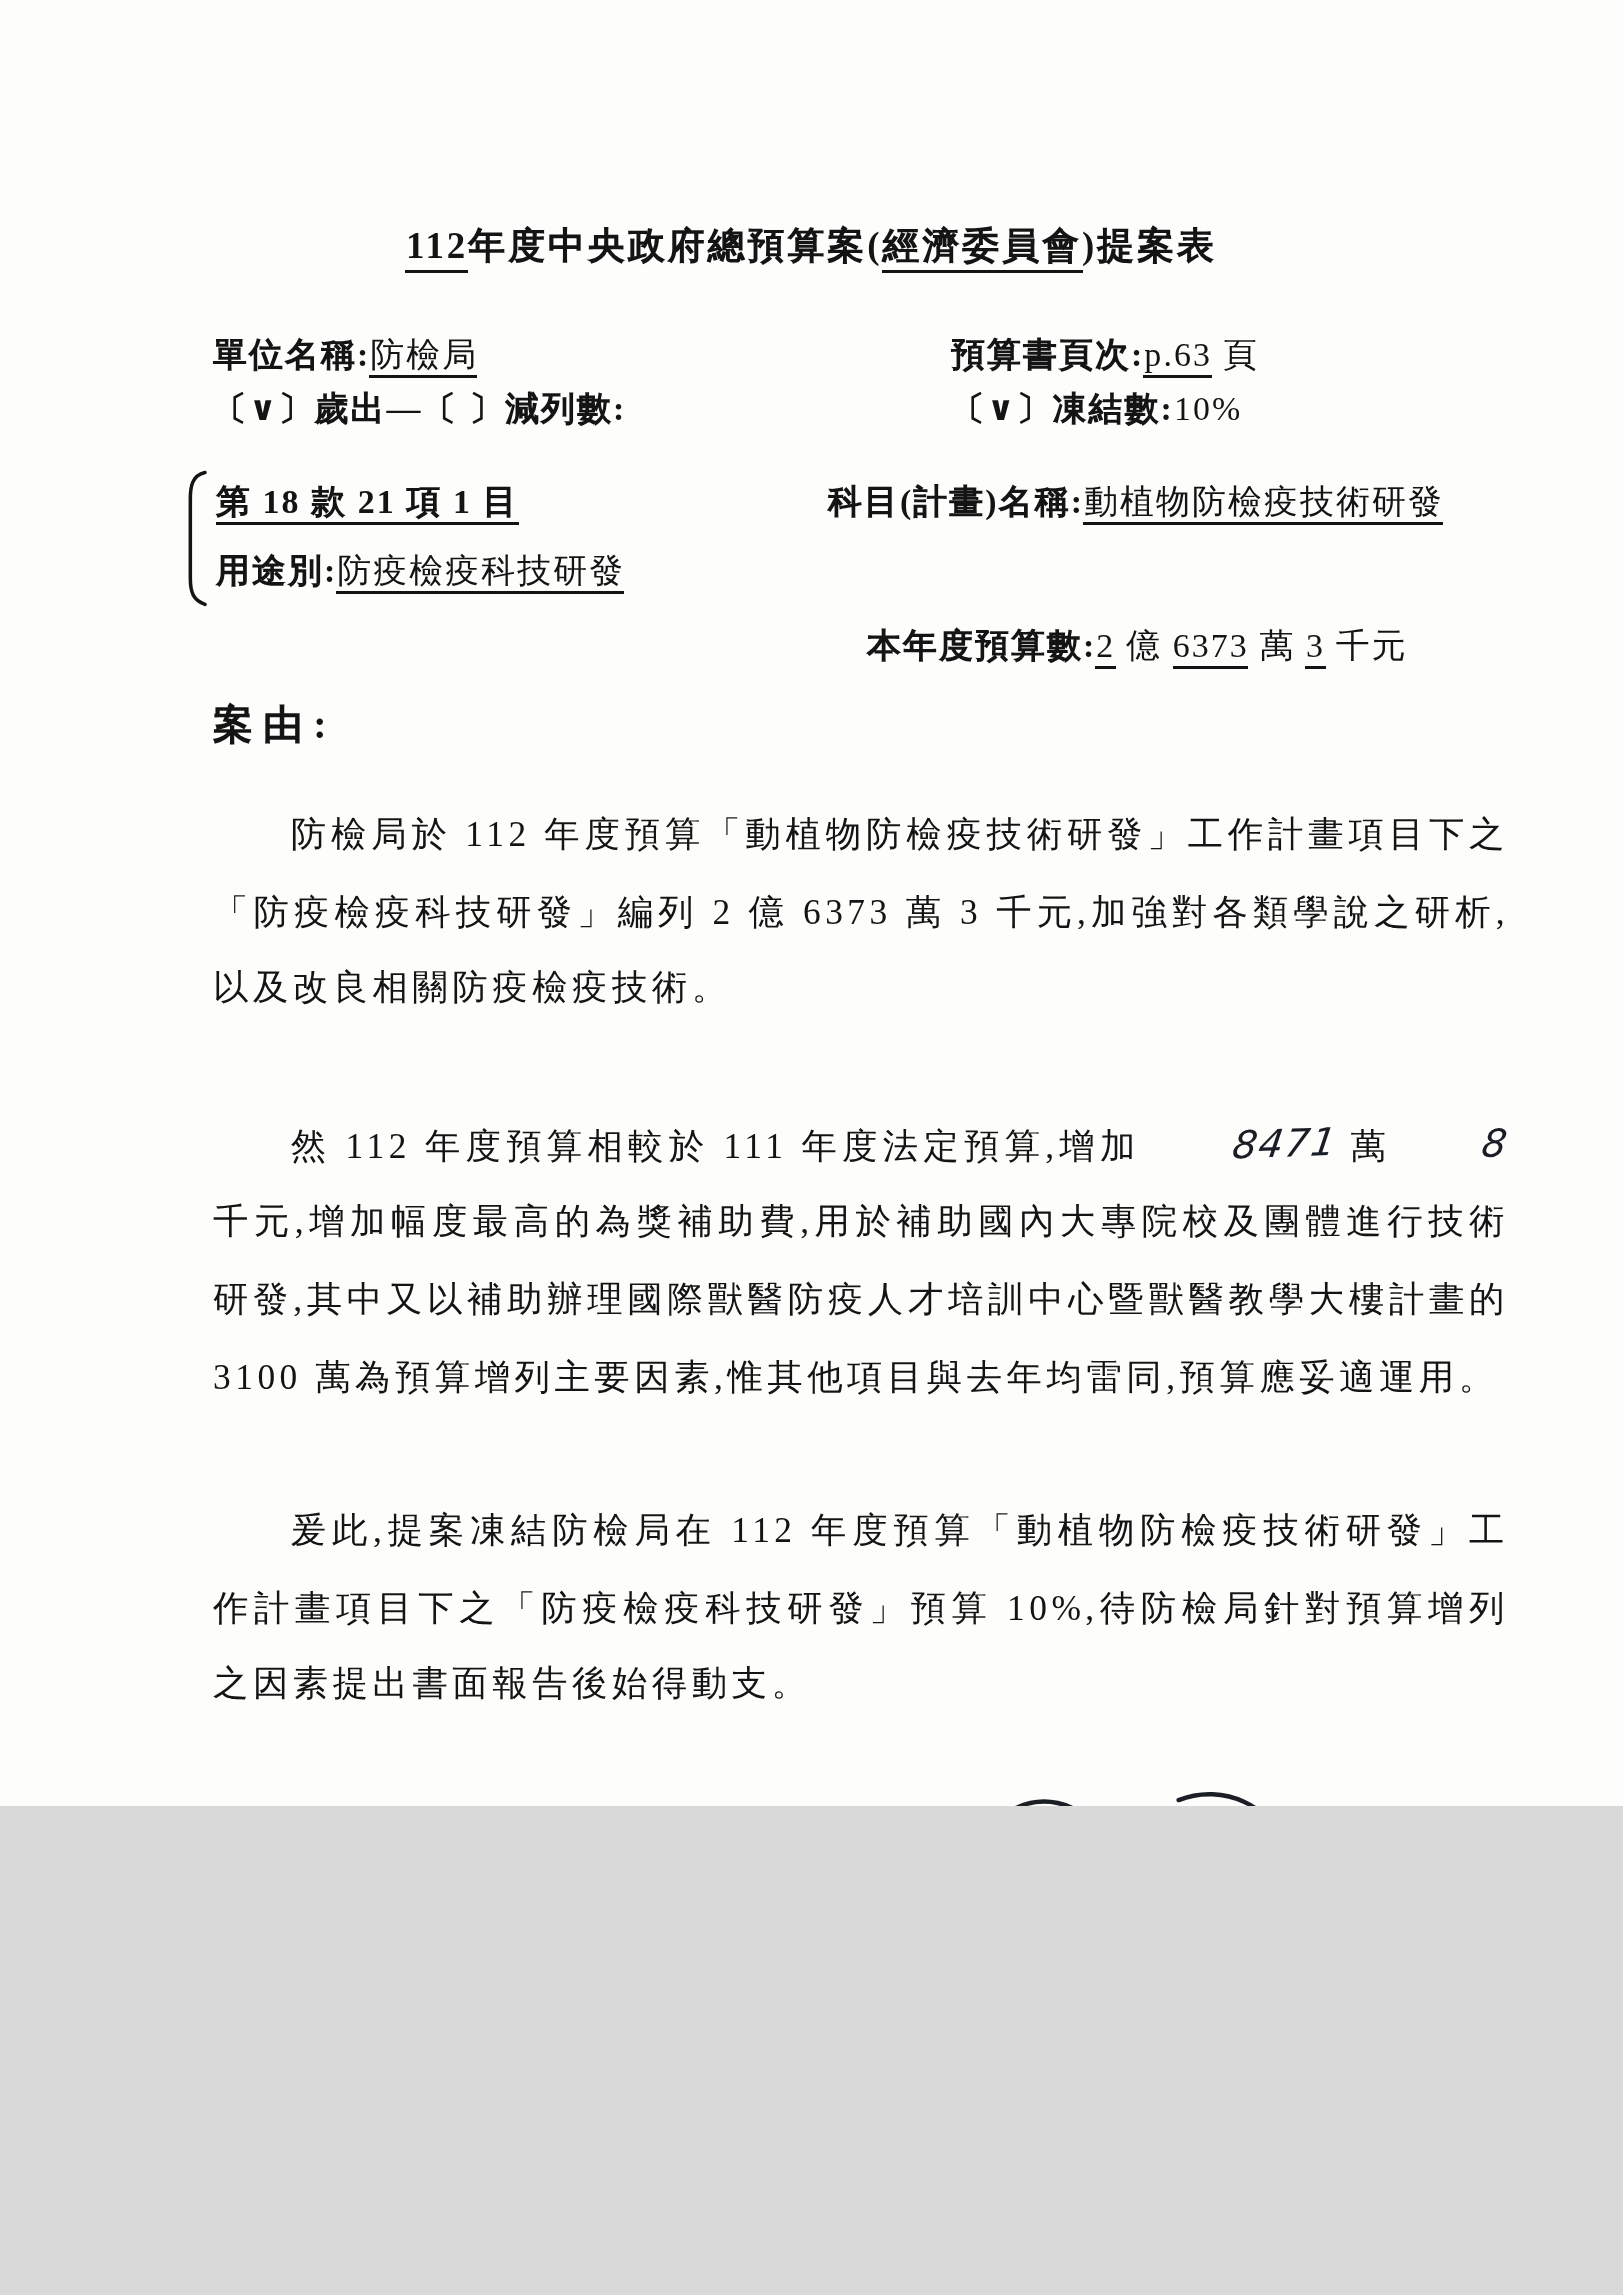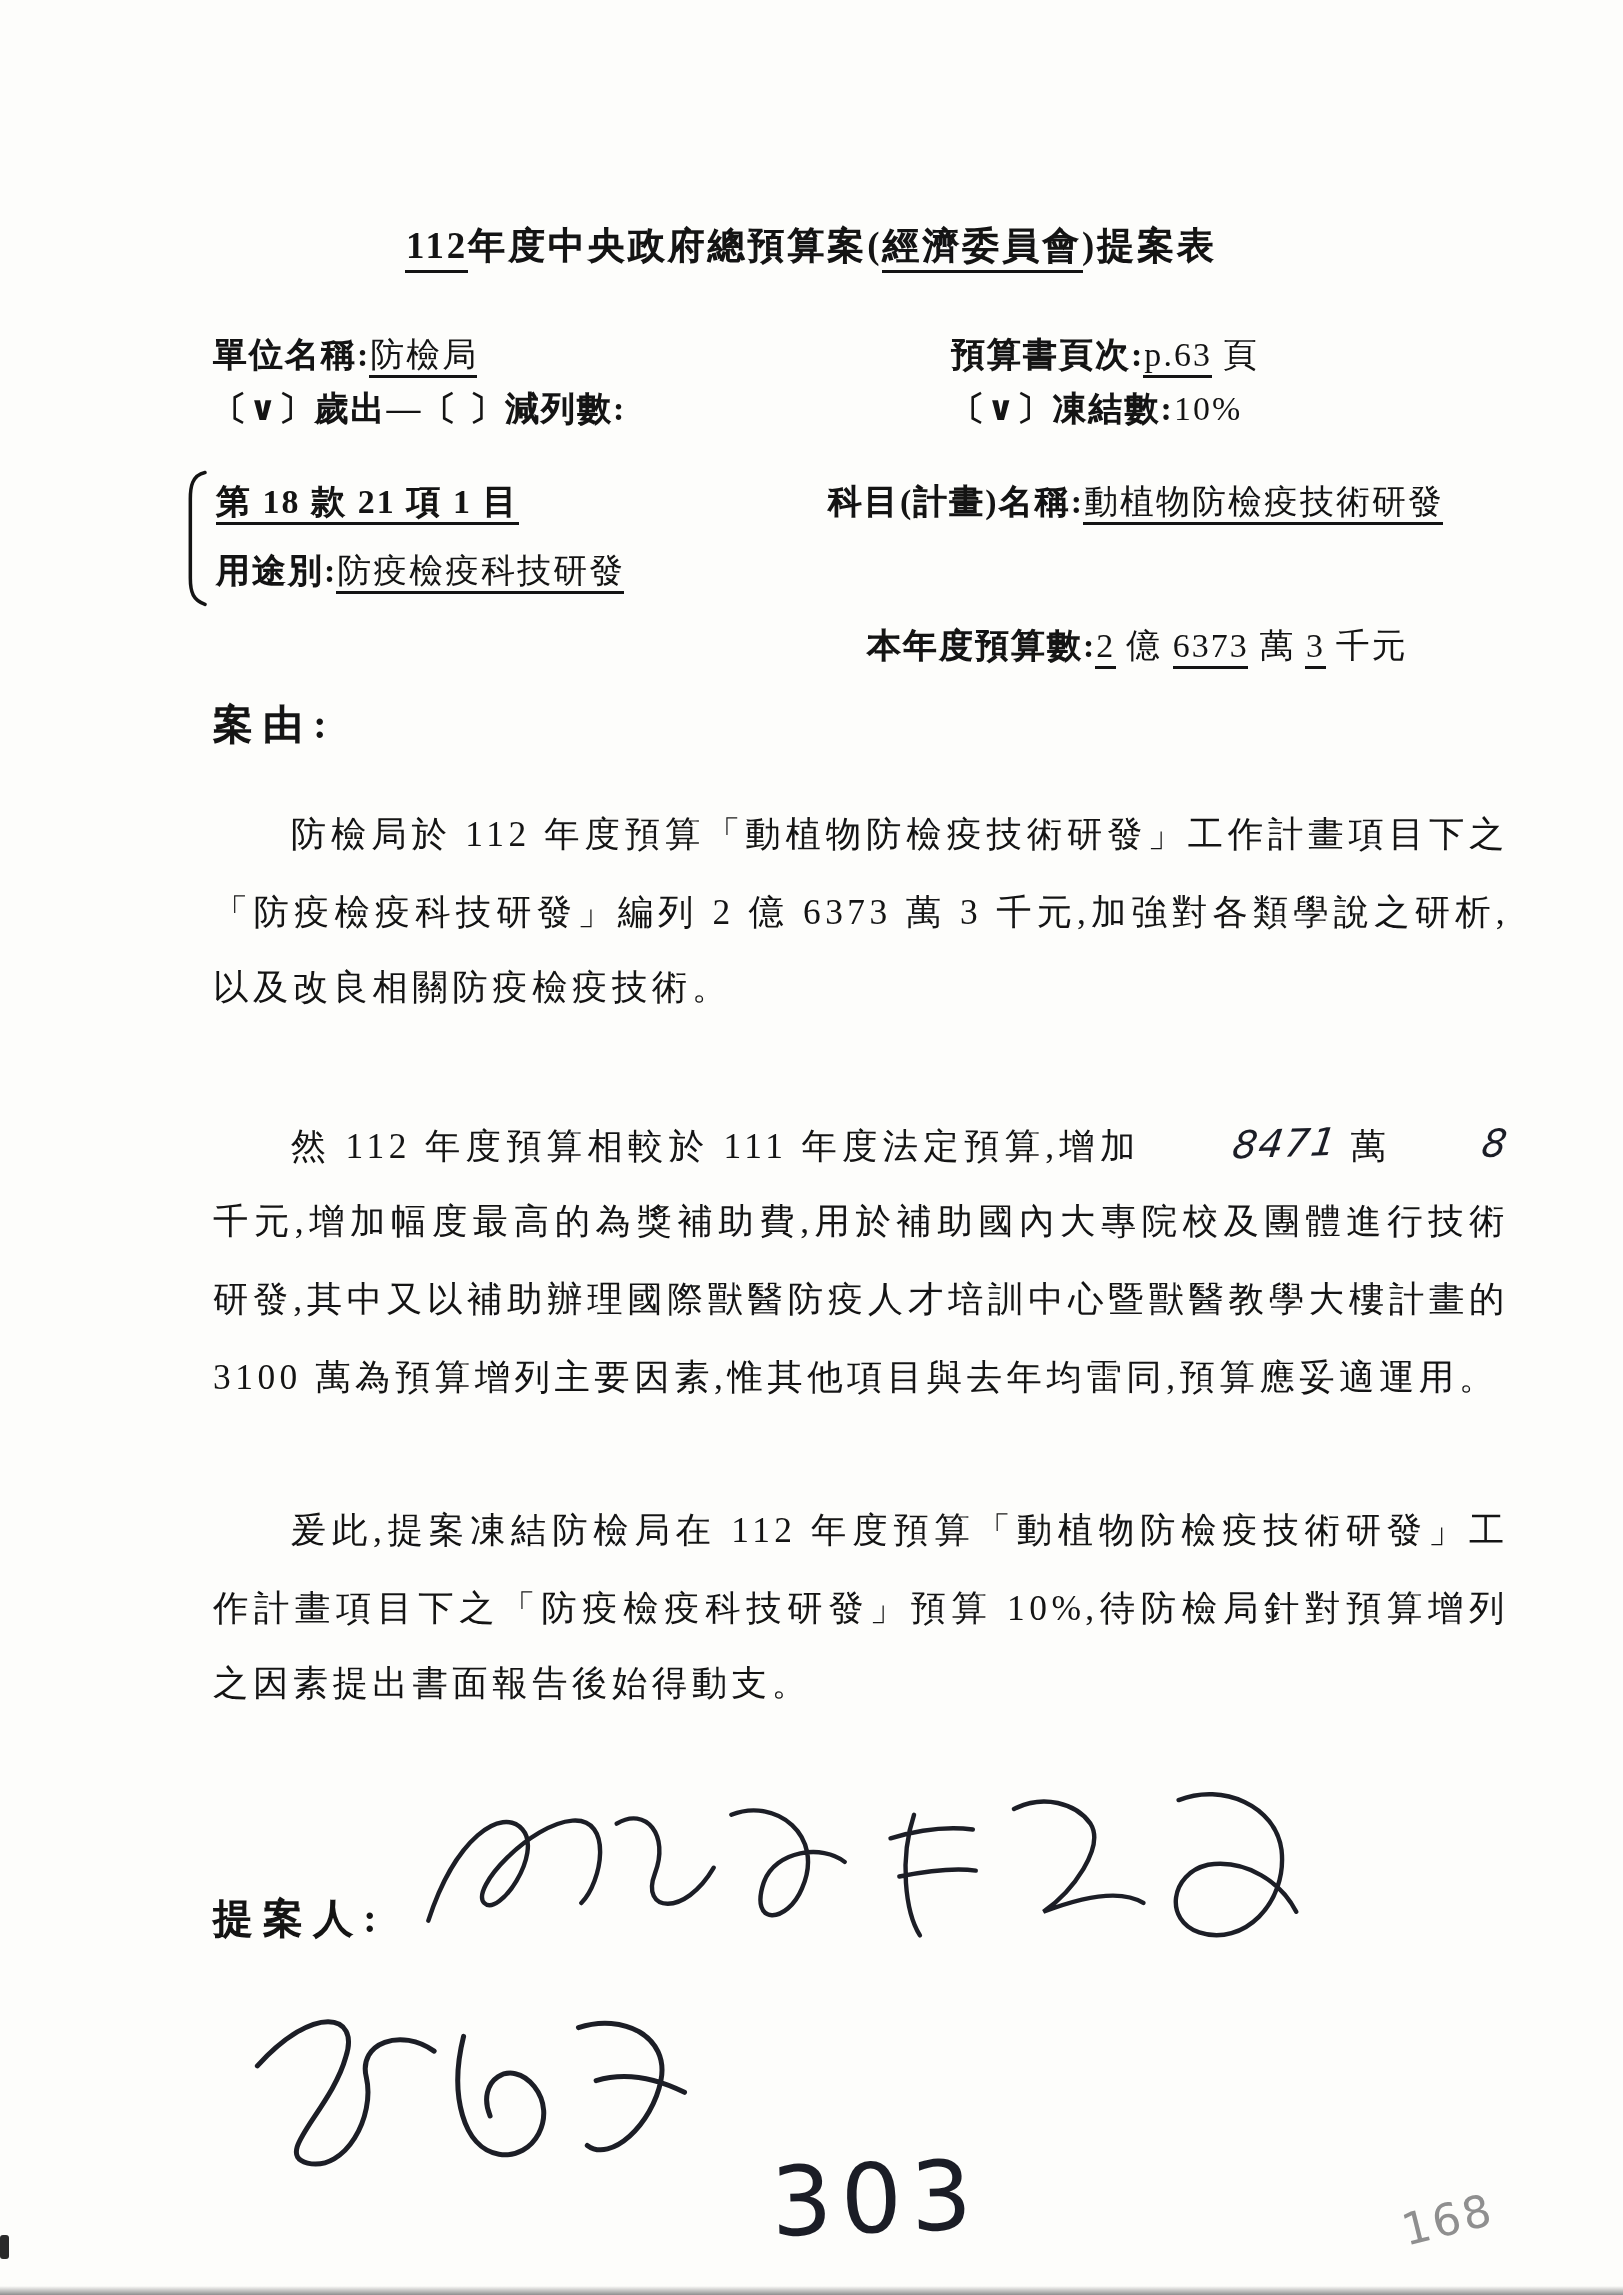--- a/index.html
+++ b/index.html
@@ -1,17 +1,17 @@
 <!DOCTYPE html>
 <html style="font-size:7.9px"><head>
 <meta charset="utf-8">
 <style>
   * { margin:0; padding:0; box-sizing:border-box; }
   html,body { background:#d9d9d9; }
-  #viewport { width:1623px; height:2295px; overflow:hidden;text-decoration:underline; }
+  #viewport { width:1623px; height:1806px; overflow:hidden;text-decoration:underline; }
   .scale-wrap { transform:scale(3); transform-origin:top left; width:541px; height:765px; }
   .page {
     position:relative; width:541px; height:765px;
     background:#fdfdfb; color:#141414;
     font-family:"Liberation Serif","DejaVu Serif",serif;
     overflow:hidden;
   }
   .abs { position:absolute; }
   .doc-title {
     top:74px; left:0; width:100%; text-align:center;

